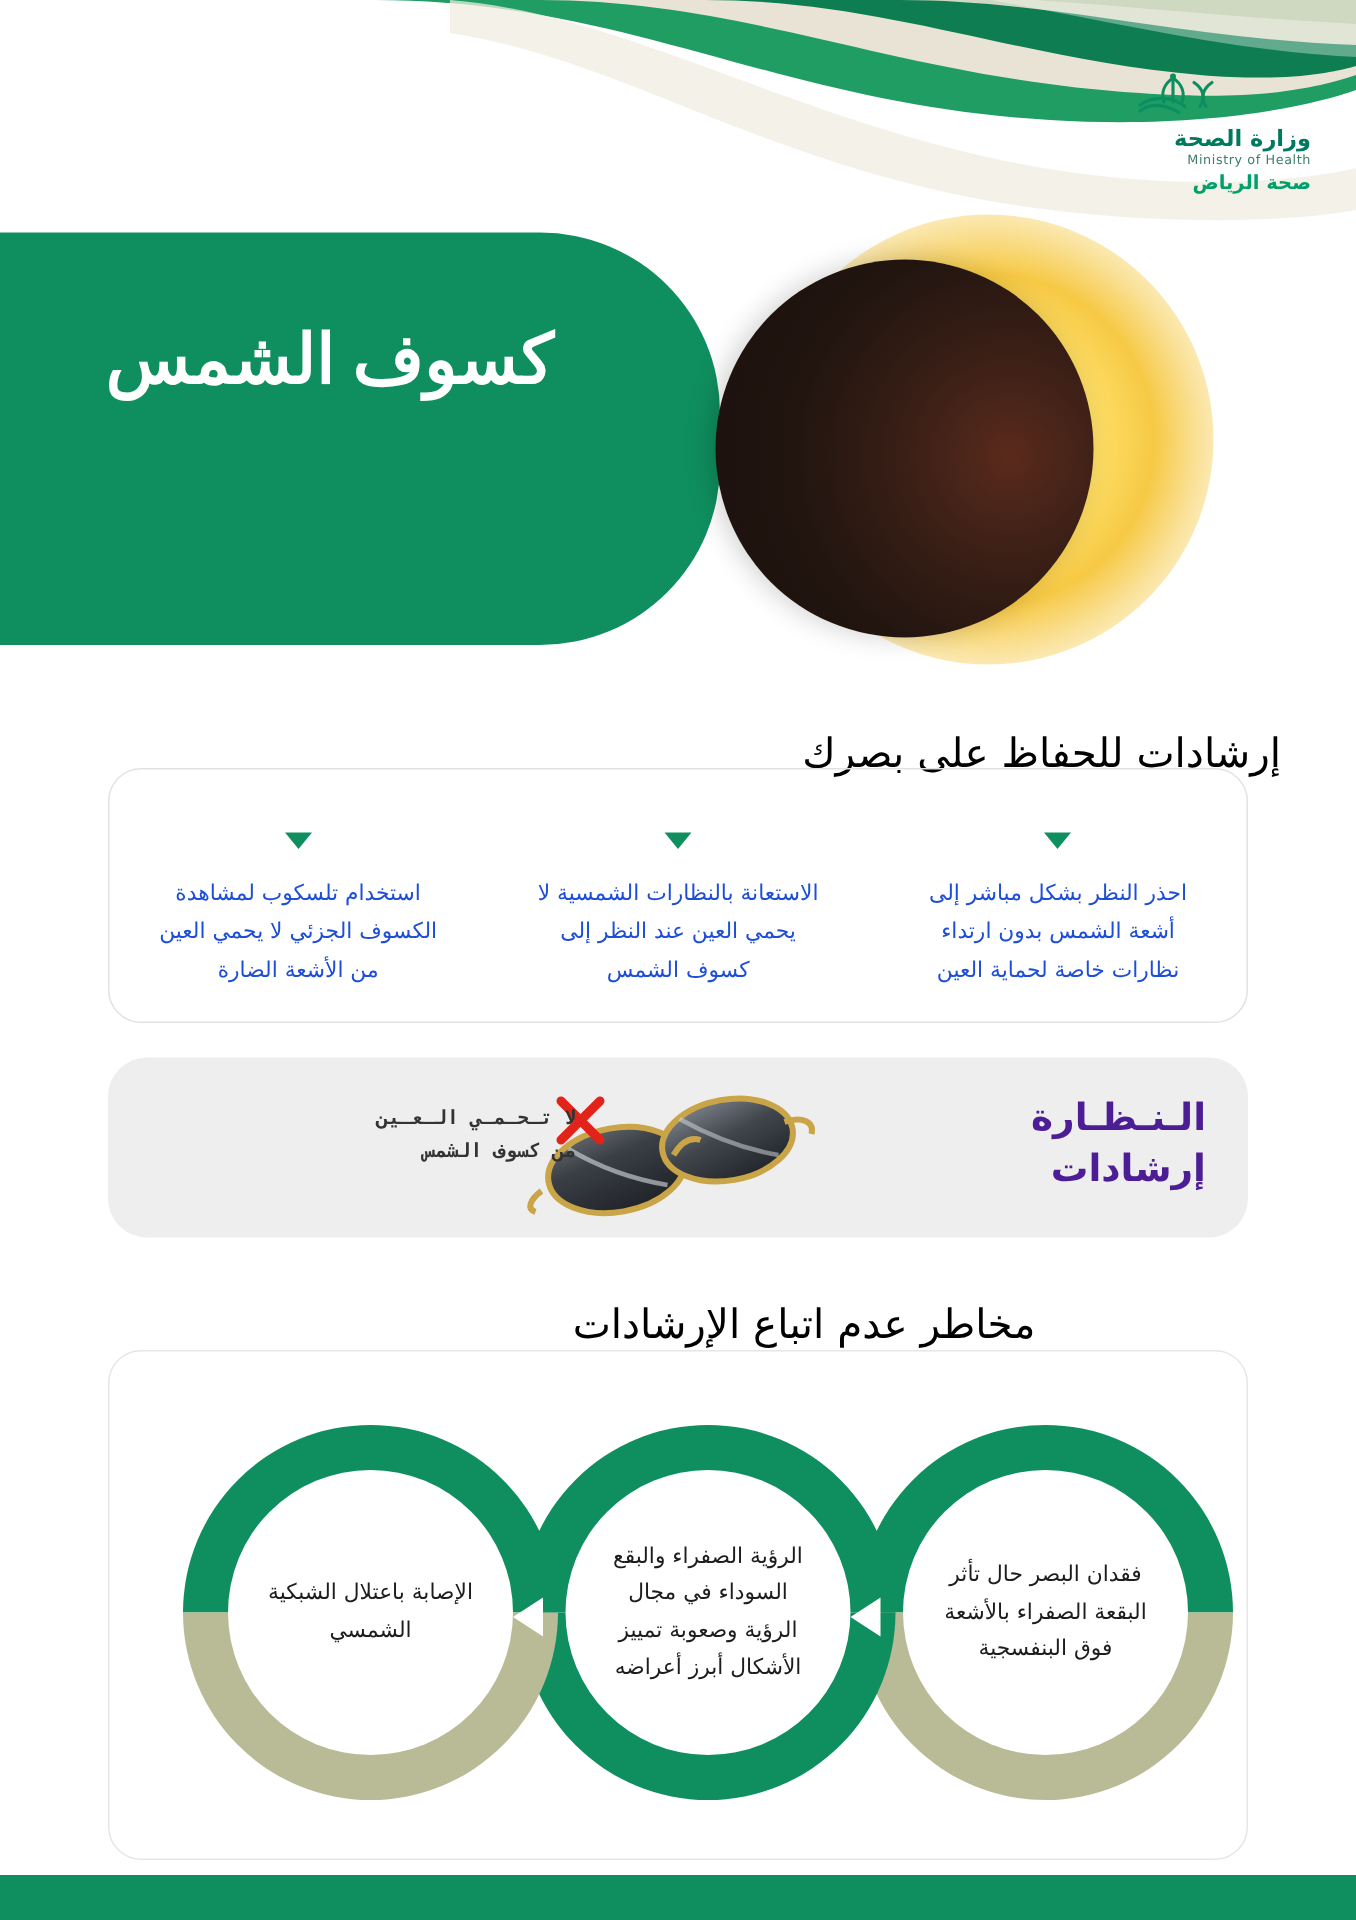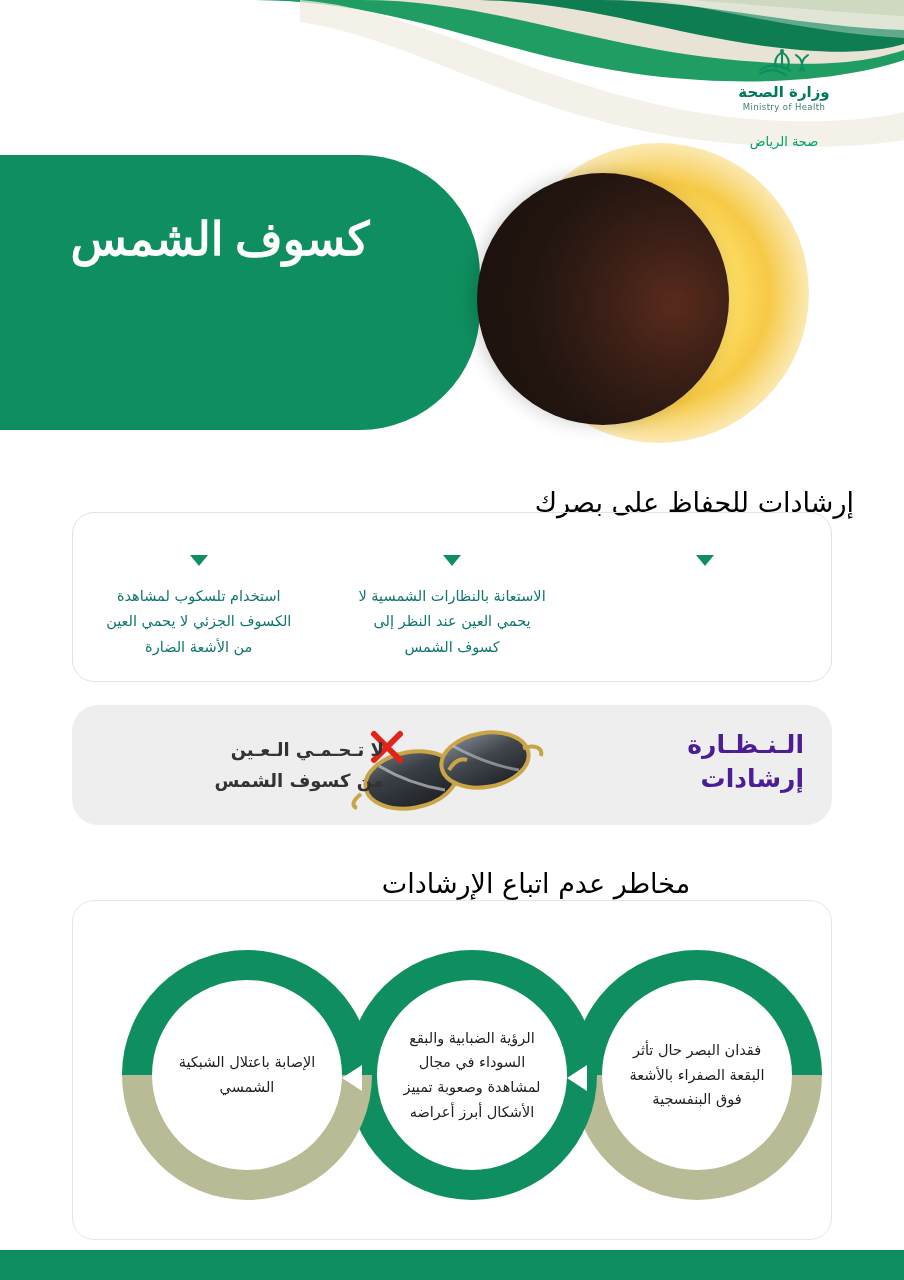--- a/index.html
+++ b/index.html
@@ -26,43 +26,43 @@
     overflow: hidden;
     pointer-events: none;
   }
 
   
   .logo-block {
     position: absolute;
     top: 46px;
     right: 30px;
     width: 180px;
-    text-align: center;
+    text-align: right;
     direction: rtl;
   }
   .logo-mark { width: 64px; height: 34px; margin: 0 auto 4px auto; display:block; }
   .logo-ar {
     font-size: 15px;
     font-weight: bold;
     color: #007a5e;
     line-height: 1.1;
     letter-spacing: 0px;
   }
   .logo-en {
     font-size: 8.5px;
     color: #3e7d68;
     letter-spacing: 0.4px;
     margin-top: 1px;
     direction: ltr;
   }
   .logo-sub {
     font-size: 13px;
-    font-weight: normal;
+    font-weight: bold;
     color: #00a06b;
-    margin-top: 22px;
+    margin-top: 3px;
   }
 
   
   .hero {
     position: absolute;
     top: 155px; left: 0;
     width: 904px; height: 275px; font-family: Liberation Serif, serif;
   }
   .hero-green {
     position: absolute;
@@ -142,21 +142,21 @@
   }
   .tri {
     width: 0; height: 0;
     margin: 0 auto 18px auto;
     border-left: 9px solid transparent;
     border-right: 9px solid transparent;
     border-top: 11px solid #0f8f5f;
   }
   .guide-text {
     font-size: 14.5px;
-    color: #0f766e;
+    color: #1d4ed8;
     line-height: 1.75;
     padding: 0 26px;
   }
 
   
   .glasses-band {
     position: absolute;
     top: 705px; left: 72px;
     width: 760px; height: 120px;
     background: #eeeeee;
@@ -174,24 +174,25 @@
     line-height: 1.35;
     letter-spacing: 1px;
   }
   .band-note {
     position: absolute;
     top: 735px; right: 520px;
     width: 230px;
     text-align: right;
     direction: rtl;
     color: #333333;
-    font-size: 18px;
+    font-size: 13px;
     font-weight: bold;
     line-height: 1.7;
     letter-spacing: 0.5px;
+    font-family: Liberation Mono, monospace;
   }
   .glasses-art {
     position: absolute;
     top: 716px; right: 355px;
     width: 200px; height: 100px;
   }
   .redx {
     position: absolute;
     top: 730px; right: 500px;
     width: 34px; height: 34px;
@@ -310,20 +311,21 @@
       <div class="sun-glow"></div>
       <div class="moon"></div>
     </div>
   </div>
 
   <div class="sec-head" id="head-guidelines">إرشادات للحفاظ على بصرك</div>
   <div class="guide-panel"></div>
   <div class="guide-cols">
     <div class="guide-col">
       <div class="tri"></div>
+      <div class="guide-text">احذر النظر بشكل مباشر إلى أشعة الشمس بدون ارتداء نظارات خاصة لحماية العين</div>
     </div>
     <div class="guide-col">
       <div class="tri"></div>
       <div class="guide-text">الاستعانة بالنظارات الشمسية لا يحمي العين عند النظر إلى كسوف الشمس</div>
     </div>
     <div class="guide-col">
       <div class="tri"></div>
       <div class="guide-text">استخدام تلسكوب لمشاهدة الكسوف الجزئي لا يحمي العين من الأشعة الضارة</div>
     </div>
   </div>
@@ -377,21 +379,21 @@
         <div class="hole-text">فقدان البصر حال تأثر البقعة الصفراء بالأشعة فوق البنفسجية</div>
       </div>
     </div>
 
     <div class="arrow" style="right:235px;"></div>
 
     <div class="ring allgreen" style="right:225px; top:0;">
       <div class="half-top"></div>
       <div class="half-bot"></div>
       <div class="hole">
-        <div class="hole-text">الرؤية الضبابية والبقع السوداء في مجال لمشاهدة وصعوبة تمييز الأشكال أبرز أعراضه</div>
+        <div class="hole-text">الرؤية الصفراء والبقع السوداء في مجال الرؤية وصعوبة تمييز الأشكال أبرز أعراضه</div>
       </div>
     </div>
 
     <div class="arrow" style="right:460px;"></div>
 
     <div class="ring" style="right:450px; top:0;">
       <div class="half-top"></div>
       <div class="half-bot"></div>
       <div class="hole">
         <div class="hole-text">الإصابة باعتلال الشبكية الشمسي</div>

